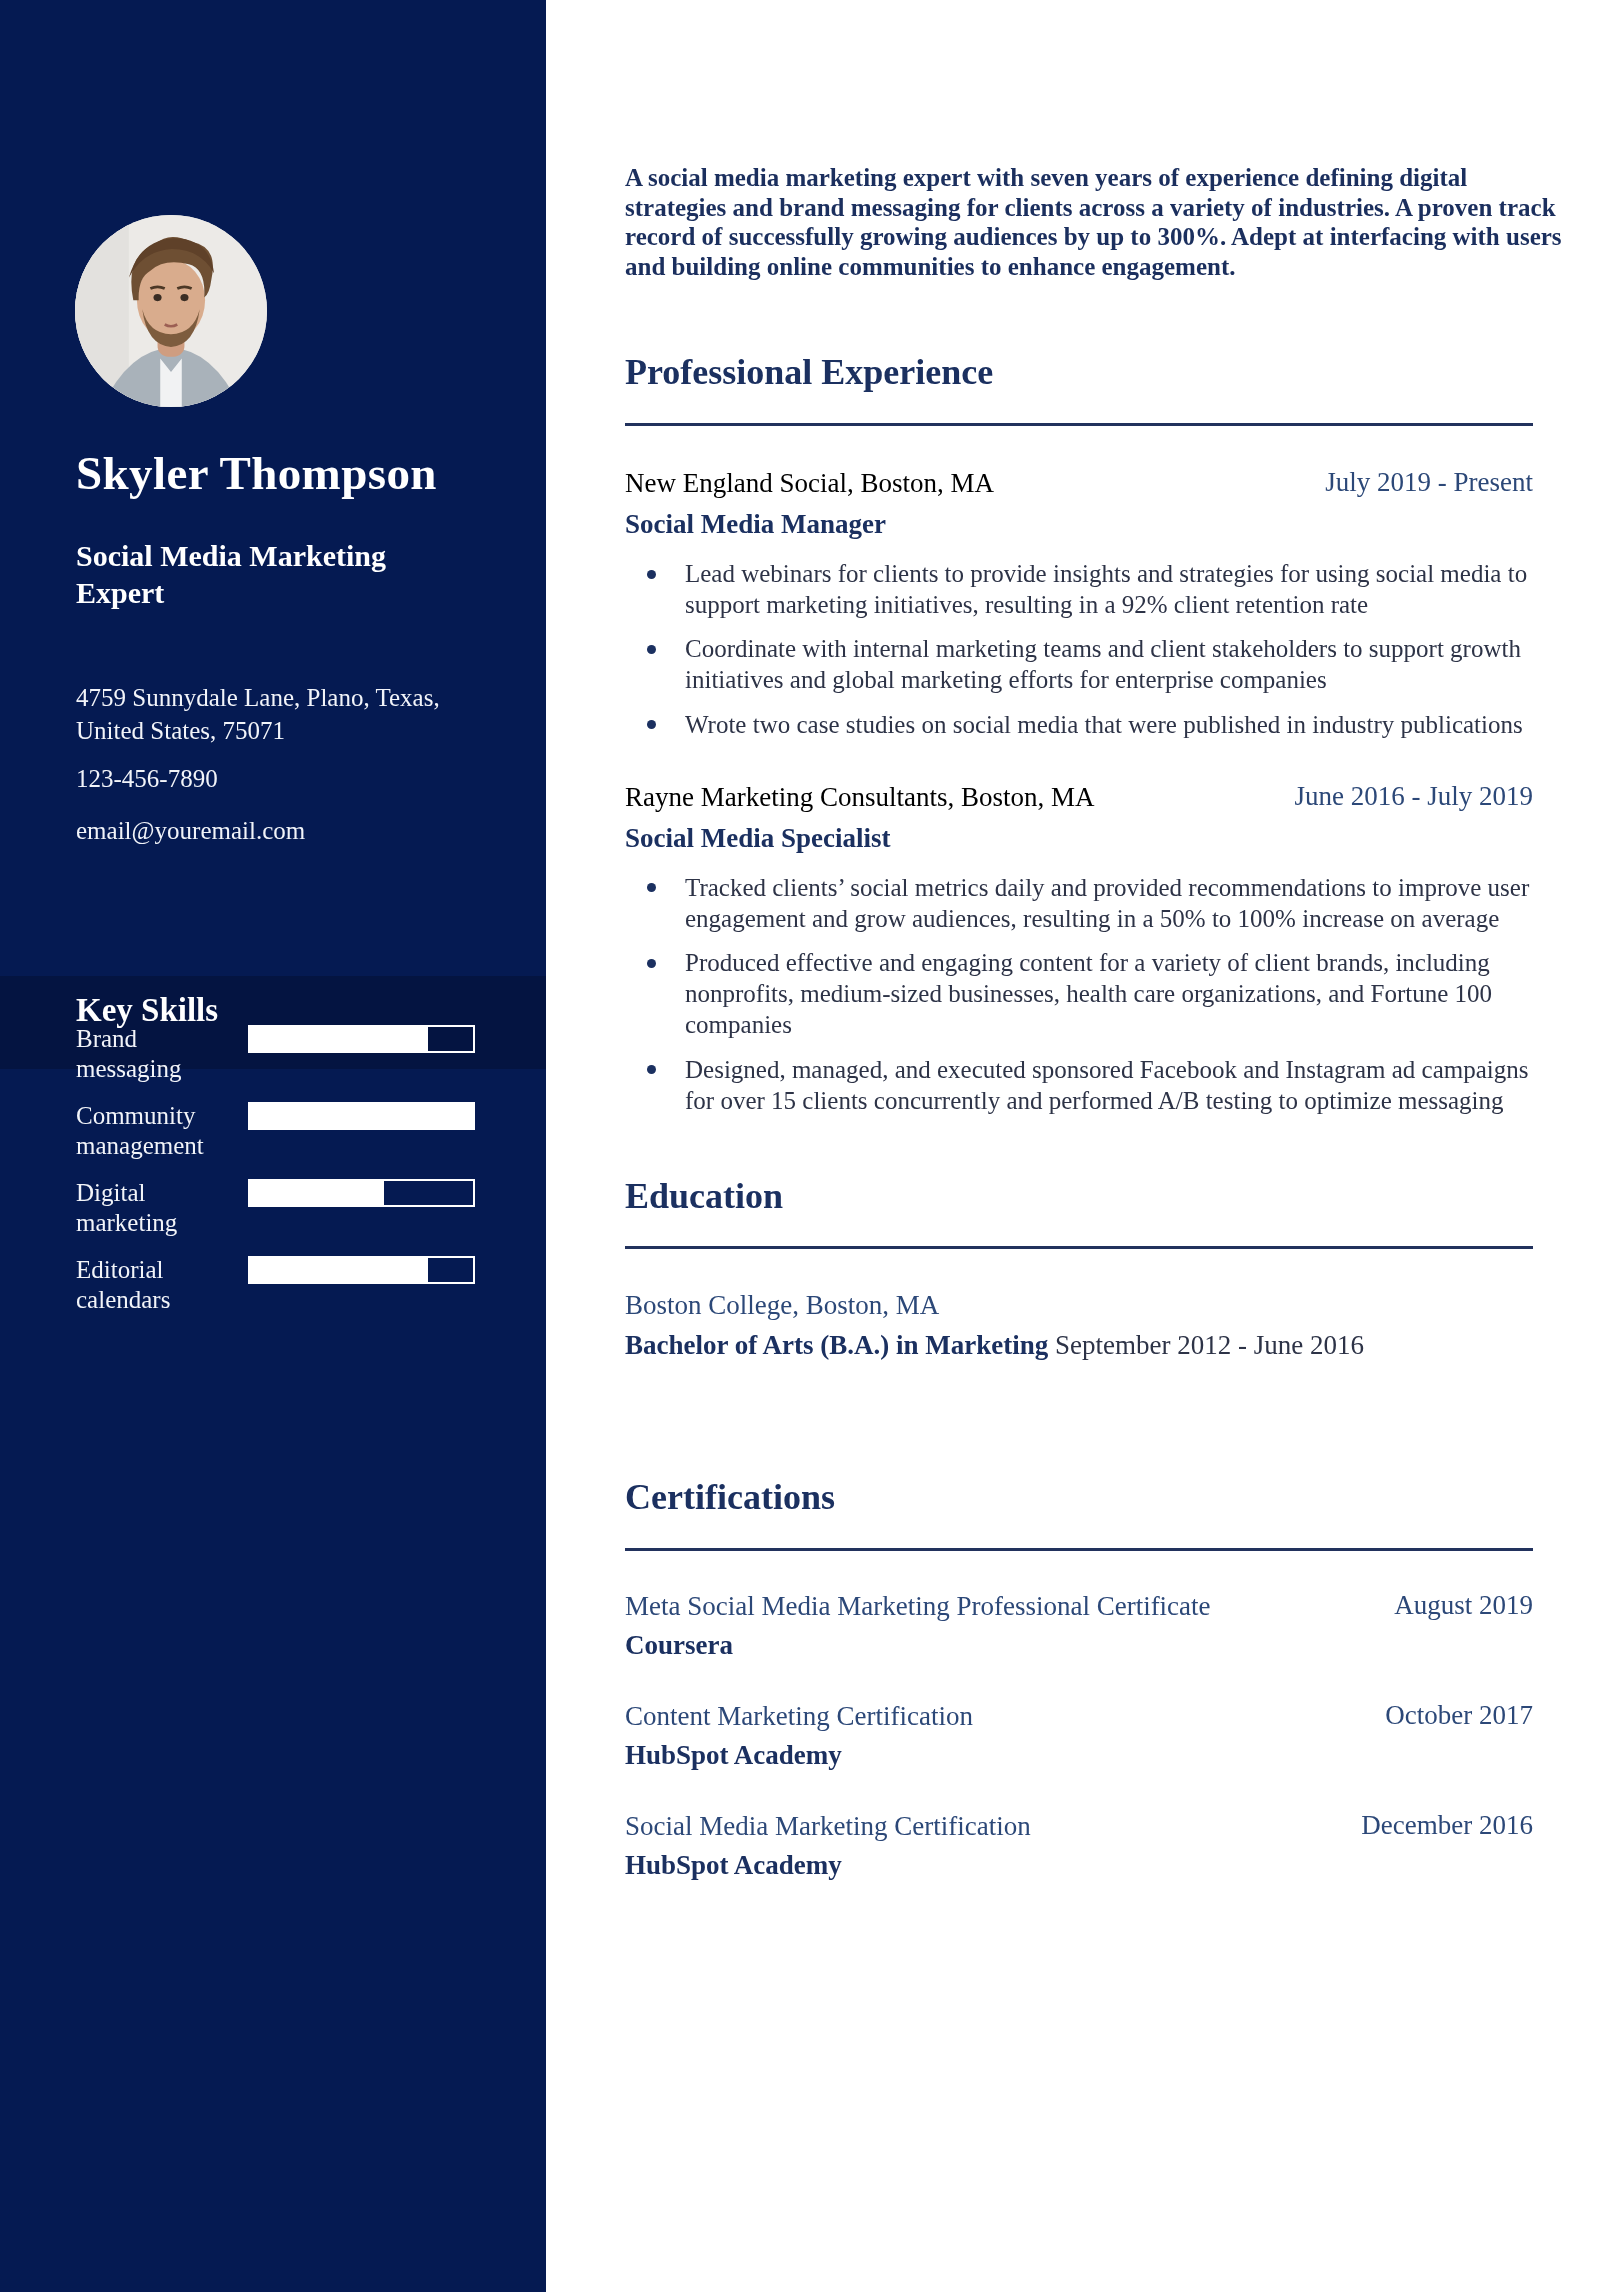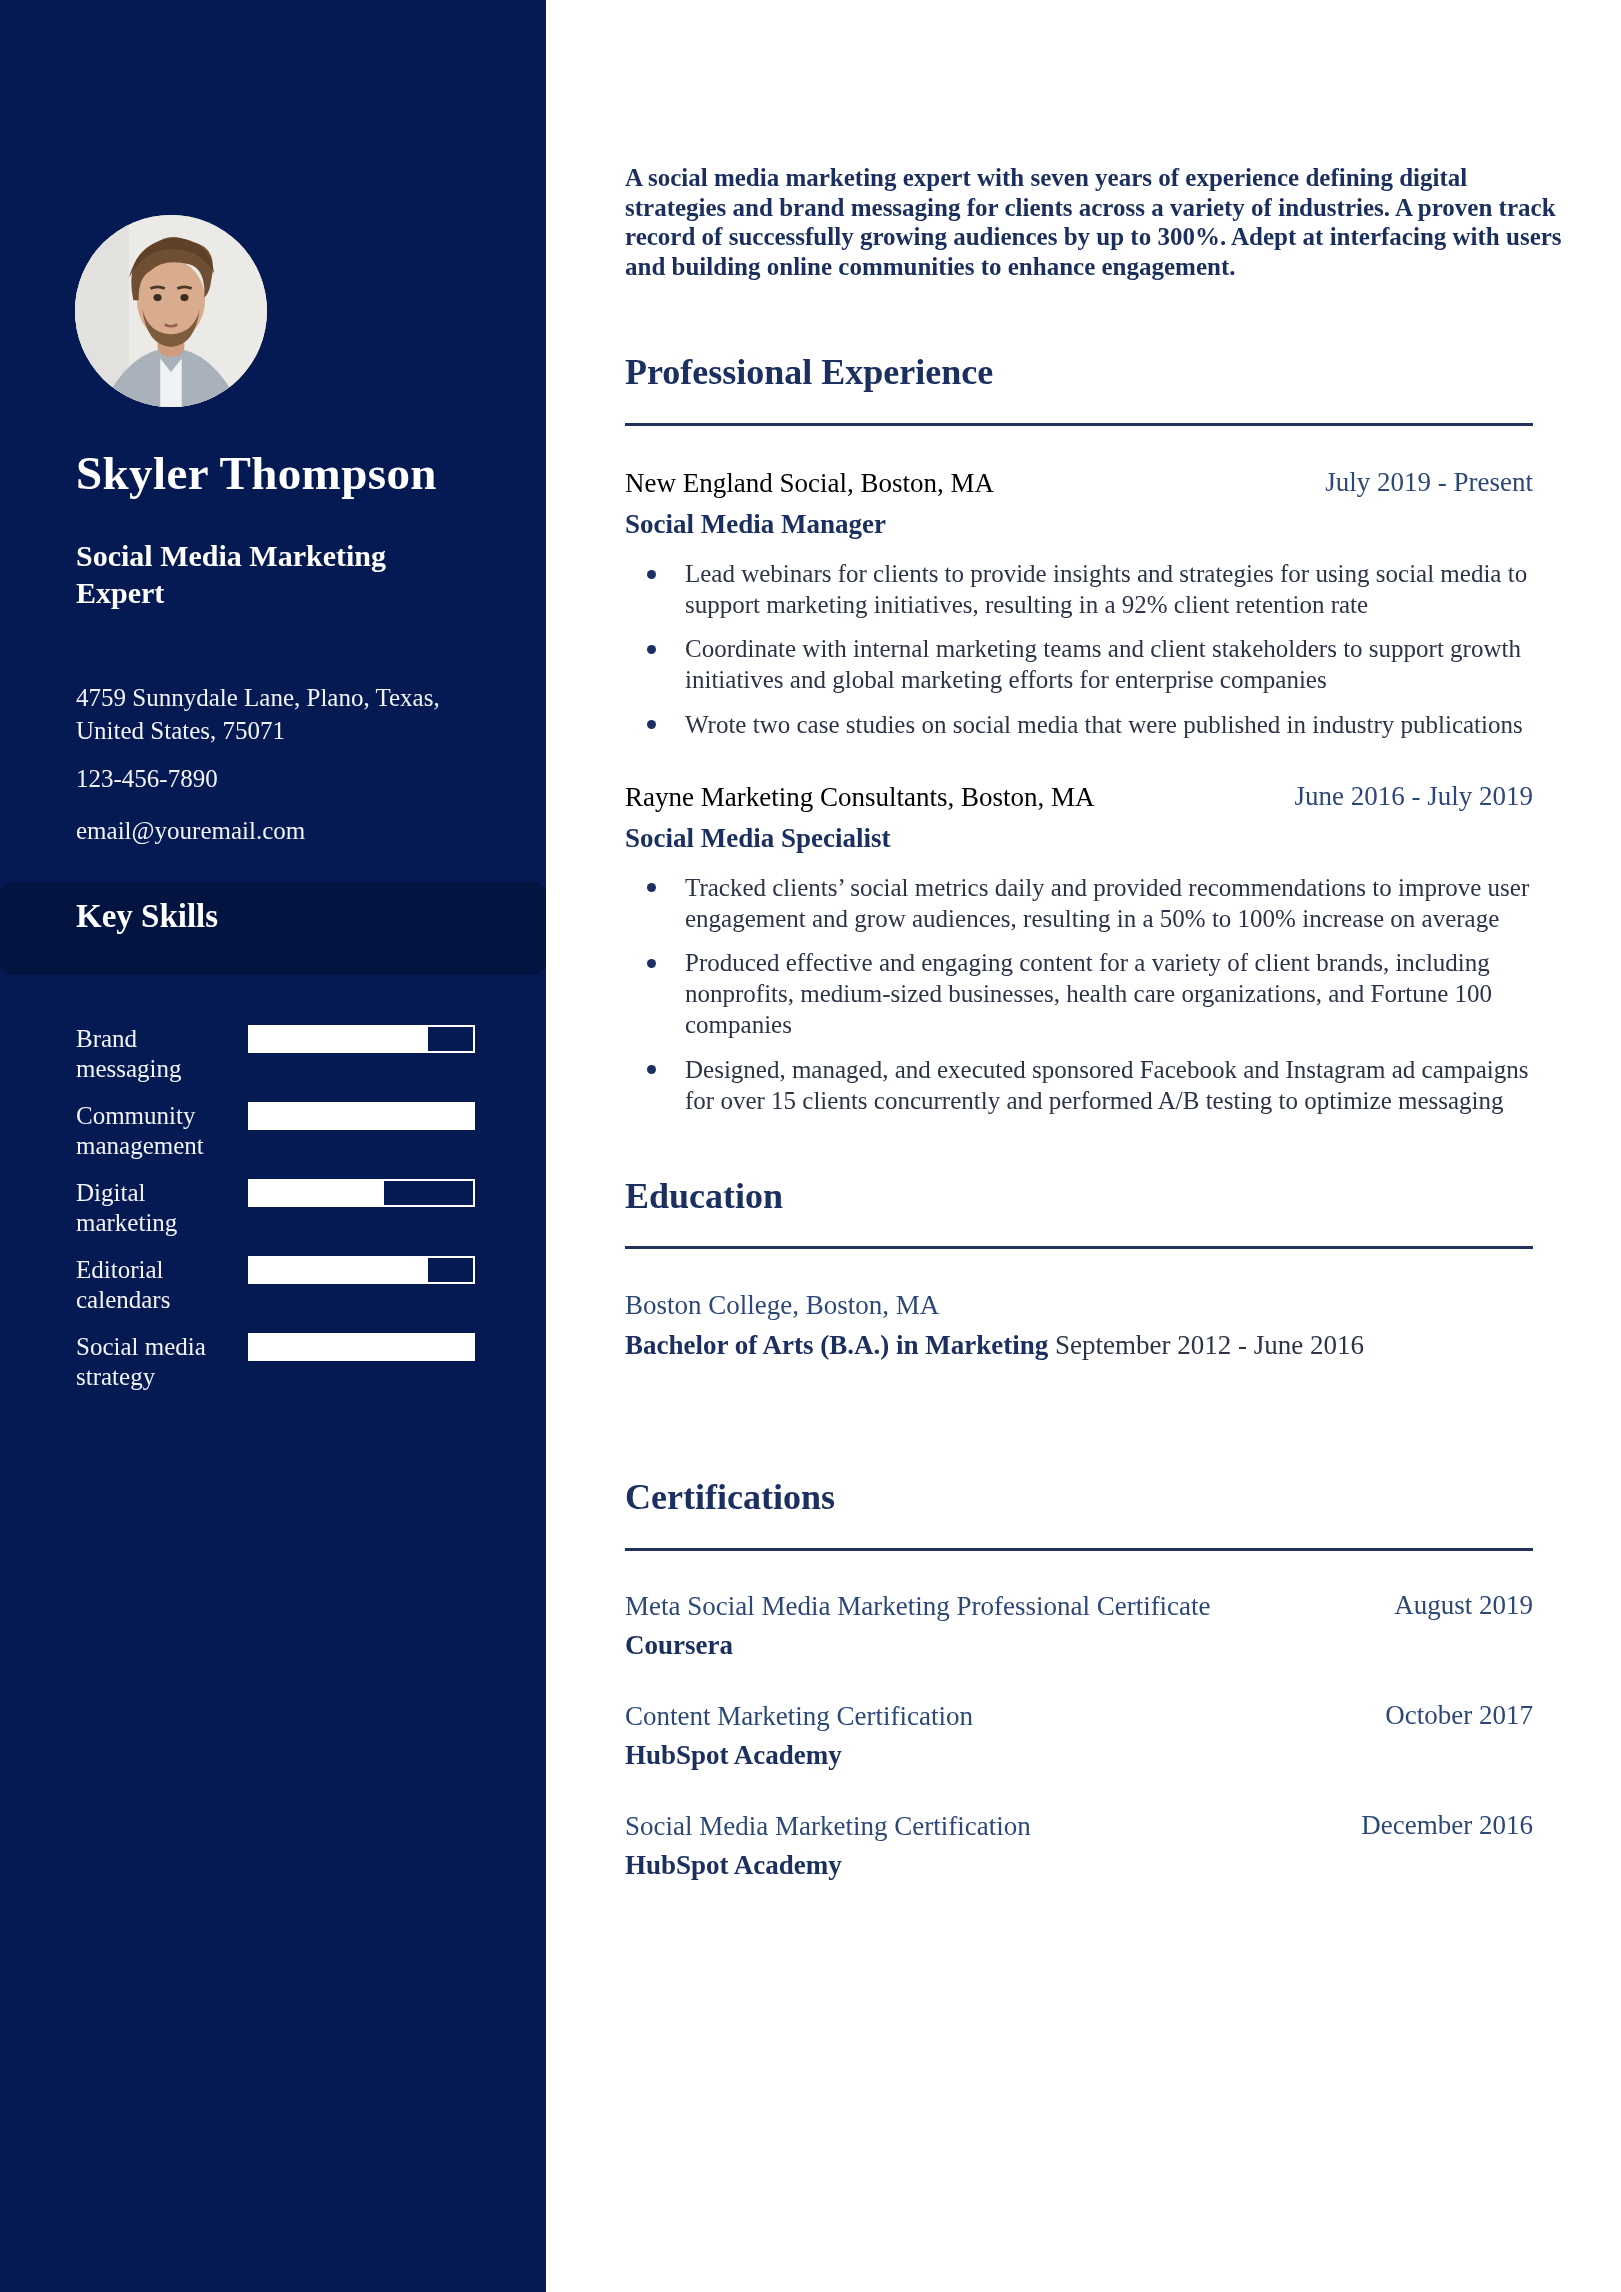--- a/index.html
+++ b/index.html
@@ -10,21 +10,21 @@
   
   .sidebar{position:absolute;left:0;top:0;width:546px;height:2293px;background:#05195097;}
   .sidebar{background:#051a52;}
   .photo{position:absolute;left:75px;top:215px;width:192px;height:192px;border-radius:50%;overflow:hidden;background:#eaeae8;}
   .photo svg{display:block;width:100%;height:100%;}
   .side-name{position:absolute;left:76px;top:446px;width:430px;color:#ffffff;font-size:47px;font-weight:bold;letter-spacing:0.4px;}
   .side-title{position:absolute;left:76px;top:537px;width:385px;color:#ffffff;font-size:30px;font-weight:bold;line-height:37px;}
   .side-contact{position:absolute;left:76px;top:681px;width:421px;color:#f2f4f9;font-size:25px;line-height:33px;}
   .contact-phone{margin-top:15px;}
   .contact-email{margin-top:19px;}
-  .skills-band{position:absolute;left:0;top:882px;width:546px;height:93px;background:rgba(0,0,0,0.20);border-radius:13px;}
+  .skills-band{position:absolute;left:0;top:976px;width:546px;height:93px;background:rgba(0,0,0,0.20);}
   .skills-heading{position:absolute;left:76px;top:16px;color:#ffffff;font-size:33px;font-weight:bold;}
   .skills{position:absolute;left:76px;top:1024px;width:403px;}
   .skill-row{display:flex;align-items:flex-start;height:77px;}
   .skill-label{width:172px;color:#f2f4f9;font-size:25px;line-height:30px;padding-right:5.4px;box-sizing:border-box;}
   .skill-bar{width:227px;height:28px;border:2.7px solid #ffffff;box-sizing:border-box;background:transparent;margin-top:0.9px;}
   .skill-fill{height:100%;background:#ffffff;}
   
   .main{position:absolute;left:625px;top:0;width:940px;}
   .summary{margin-top:163px;font-size:25px;font-weight:bold;color:#1b2f5e;line-height:29.6px;}
   .section-heading{font-size:36px;font-weight:bold;color:#1b3060;}
@@ -113,26 +113,20 @@
         <div class="skill-bar">
             <div class="skill-fill" style="width: 60%;"></div>
           </div>
       </div>
       <div class="skill-row">
         <div class="skill-label">Editorial calendars</div>
         <div class="skill-bar">
             <div class="skill-fill" style="width: 80%;"></div>
           </div>
       </div>
-      <div class="skill-row">
-        <div class="skill-label">Social media strategy</div>
-        <div class="skill-bar">
-            <div class="skill-fill" style="width: 100%;"></div>
-          </div>
-      </div>
     </div>
   </aside>
 
   <main class="main">
 
     <p class="summary">A social media marketing expert with seven years of experience defining digital strategies and brand messaging for clients across a variety of industries. A proven track record of successfully growing audiences by up to 300%. Adept at interfacing with users and building online communities to enhance engagement.</p>
 
     <h2 class="section-heading pe-heading">Professional Experience</h2>
     <div class="rule"></div>
 

